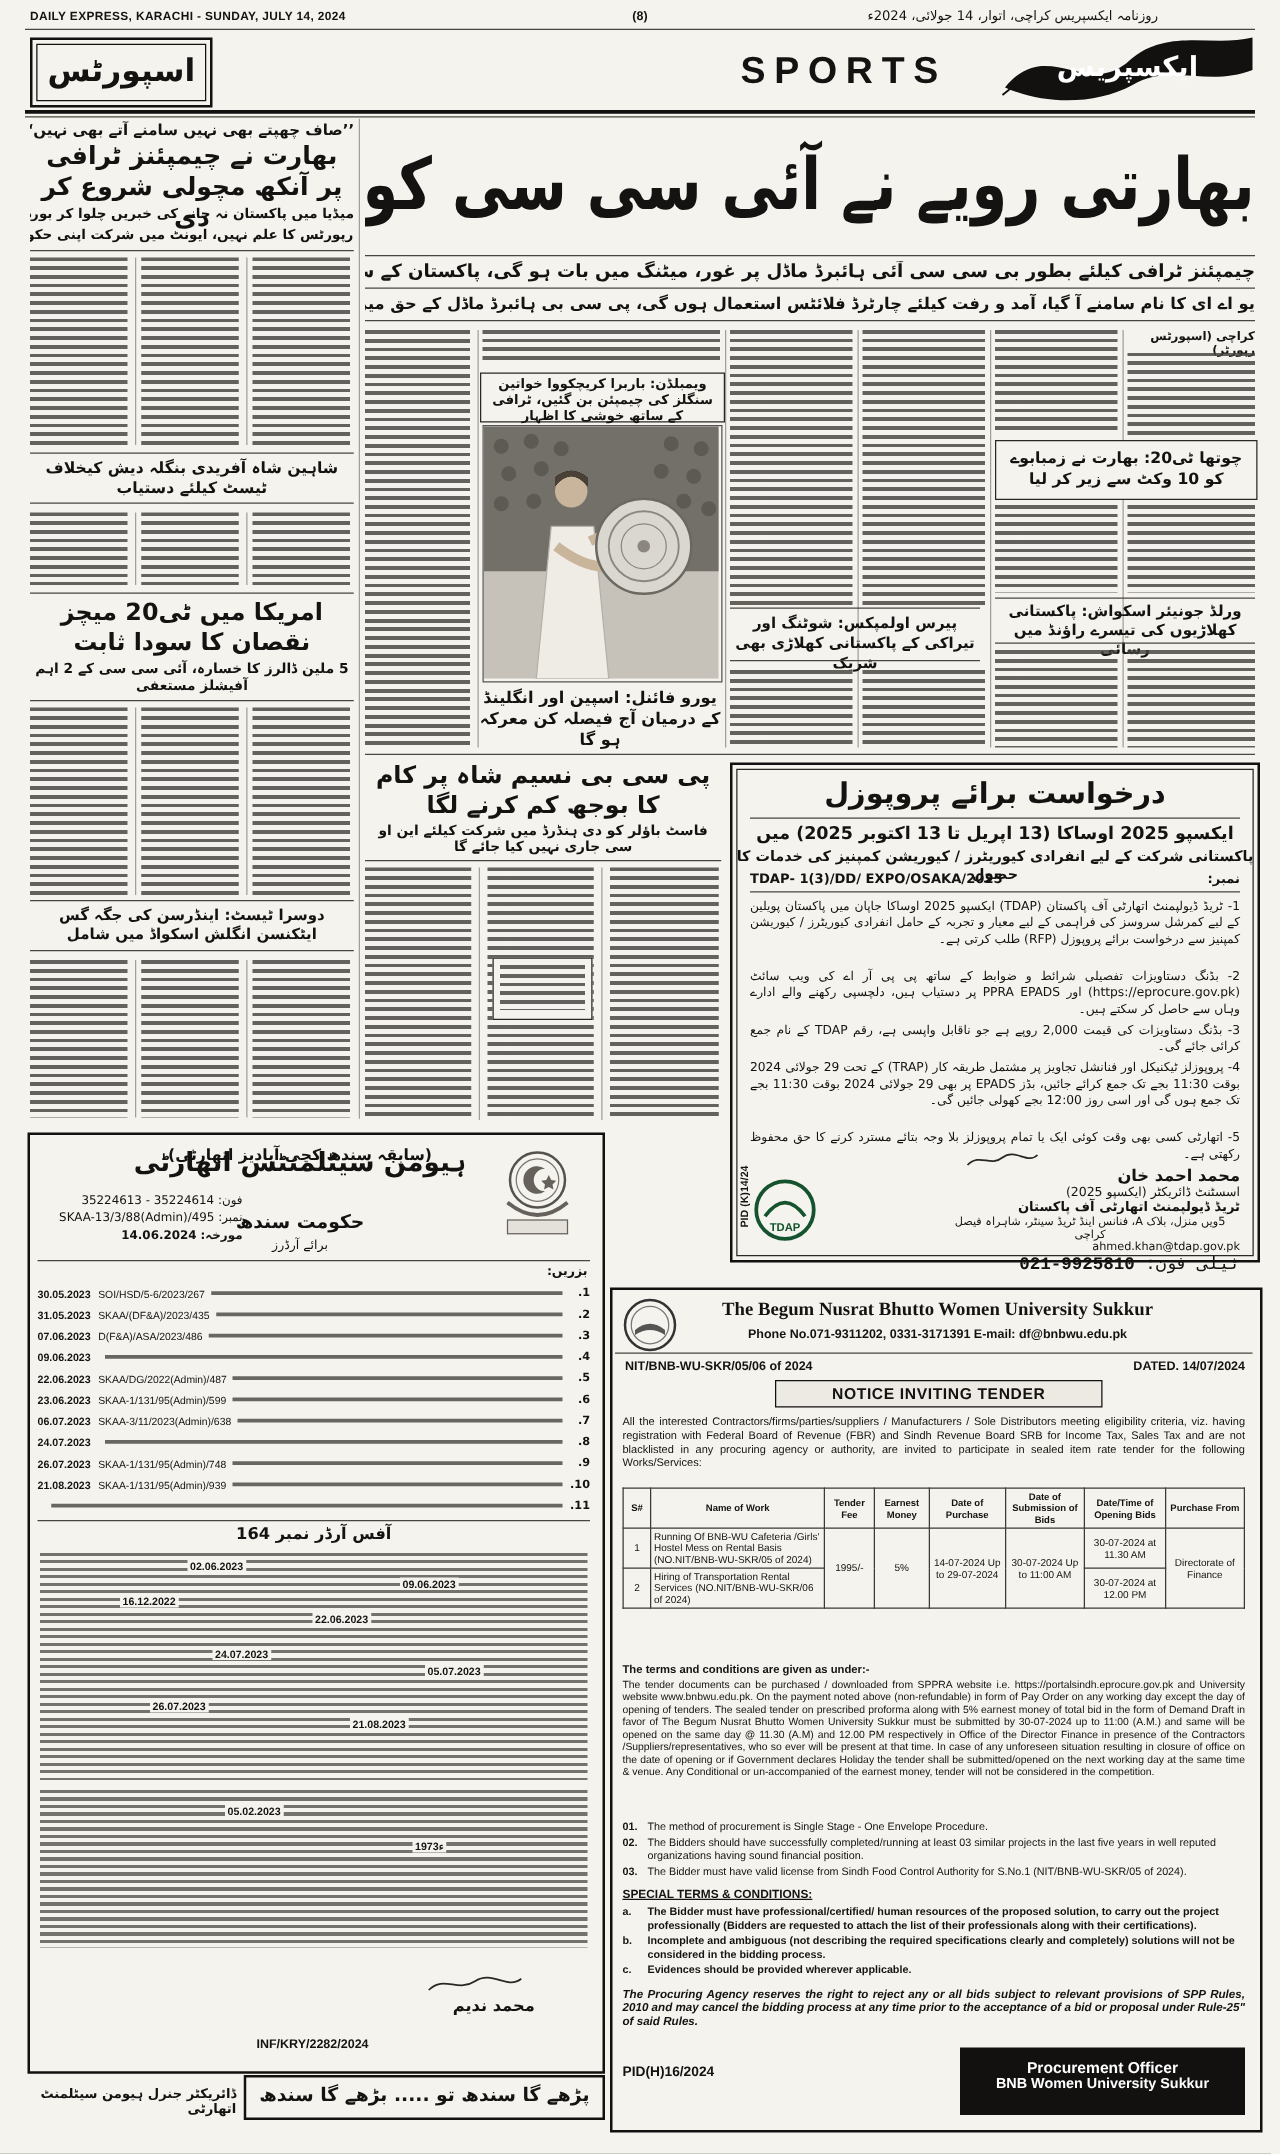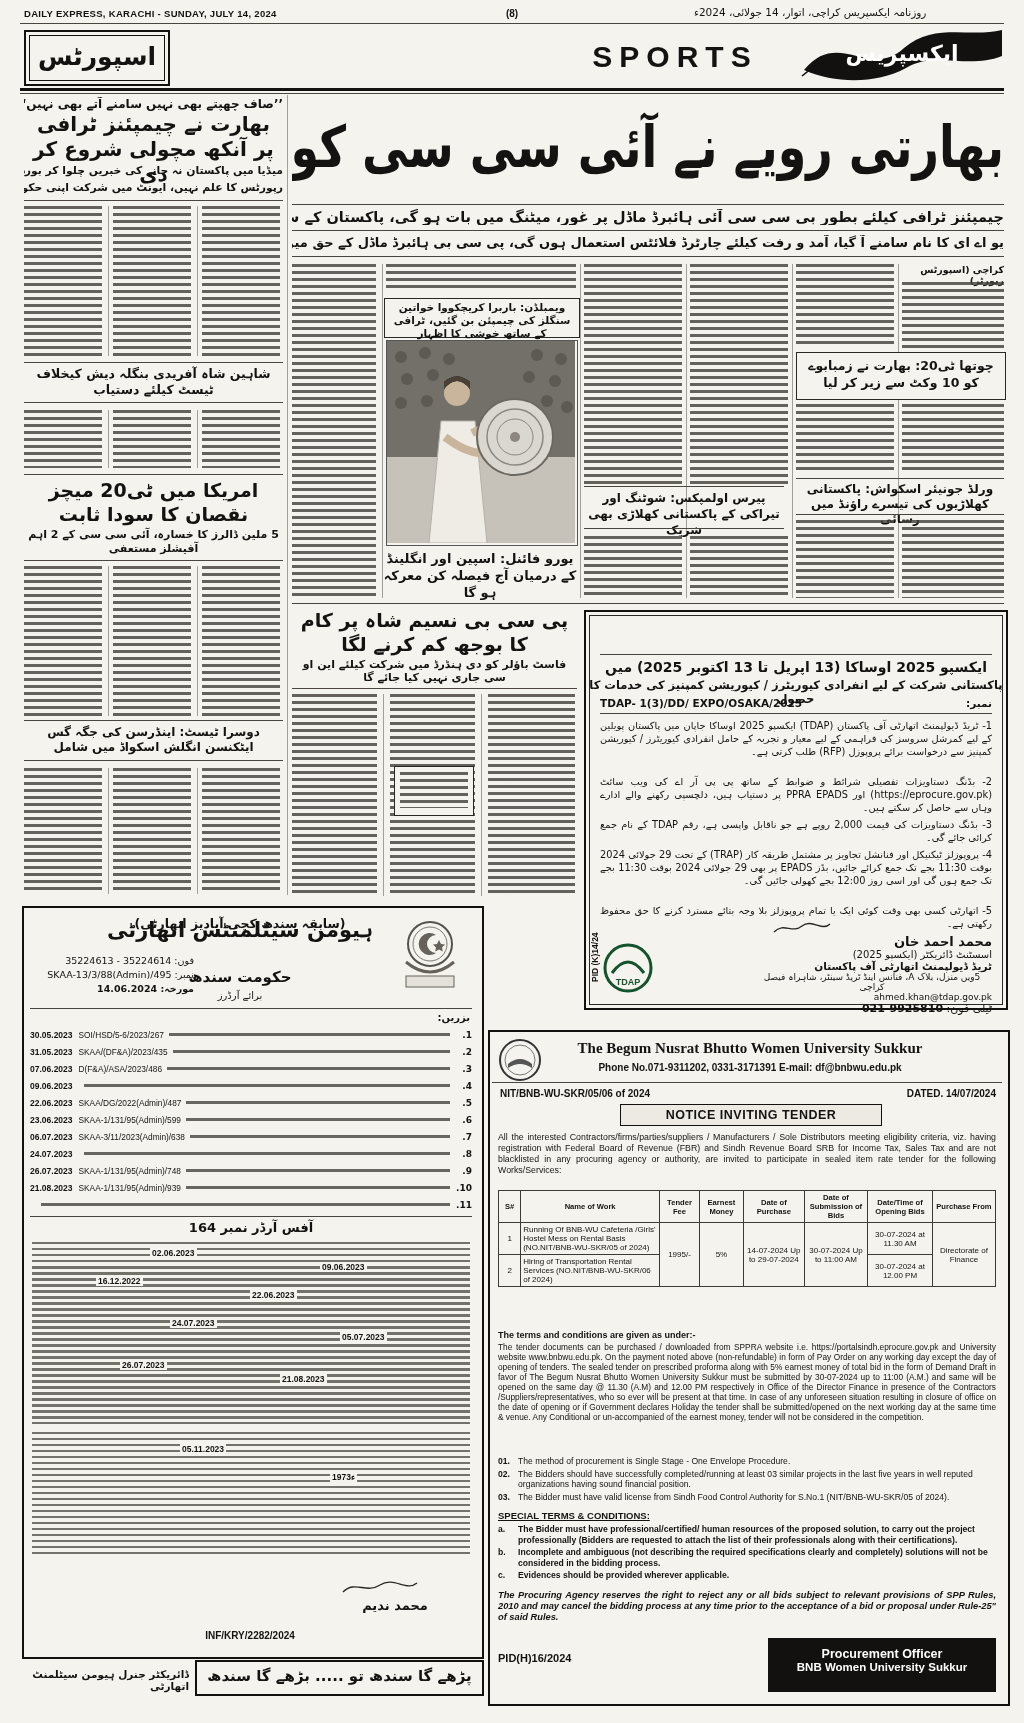--- a/index.html
+++ b/index.html
@@ -192,20 +192,21 @@
   <div class="abs tx" style="left:390px;top:694px;width:85px;height:202px;"></div>
   <div class="abs tx" style="left:488px;top:694px;width:87px;height:202px;"></div>
   <div class="abs vr" style="left:383px;top:694px;height:202px;"></div>
   <div class="abs vr" style="left:481px;top:694px;height:202px;"></div>
   <div class="abs box" style="left:394px;top:766px;width:78px;height:48px;">
     <div class="tx" style="margin:5px;height:36px;"></div>
   </div>
 
   <div class="abs box2" style="left:584px;top:610px;width:420px;height:396px;">
     <div class="abs" style="inset:3px;border:1px solid #2a2824;"></div>
+    <div class="abs urdu c b" style="left:0;top:9px;width:100%;font-size:23px;">درخواست برائے پروپوزل</div>
     <div class="abs hr" style="left:14px;top:42px;width:392px;"></div>
     <div class="abs urdu c b" style="left:0;top:47px;width:100%;font-size:14px;">ایکسپو 2025 اوساکا (13 اپریل تا 13 اکتوبر 2025) میں</div>
     <div class="abs urdu c b" style="left:0;top:66px;width:100%;font-size:11.5px;">پاکستانی شرکت کے لیے انفرادی کیوریٹرز / کیوریشن کمپنیز کی خدمات کا حصول</div>
     <div class="abs urdu b" style="left:14px;top:85px;width:392px;font-size:10.5px;display:flex;justify-content:space-between;direction:rtl;">
       <span>نمبر:</span>
       <span class="ltr">TDAP- 1(3)/DD/ EXPO/OSAKA/2025</span>
     </div>
     <div class="abs hr" style="left:14px;top:101px;width:392px;"></div>
     <div class="abs urdu just" style="left:14px;top:107px;width:392px;font-size:9.8px;line-height:13px;">1- ٹریڈ ڈیولپمنٹ اتھارٹی آف پاکستان (TDAP) ایکسپو 2025 اوساکا جاپان میں پاکستان پویلین کے لیے کمرشل سروسز کی فراہمی کے لیے معیار و تجربہ کے حامل انفرادی کیوریٹرز / کیوریشن کمپنیز سے درخواست برائے پروپوزل (RFP) طلب کرتی ہے۔</div>
     <div class="abs urdu just" style="left:14px;top:163px;width:392px;font-size:9.8px;line-height:13px;">2- بڈنگ دستاویزات تفصیلی شرائط و ضوابط کے ساتھ پی پی آر اے کی ویب سائٹ (https://eprocure.gov.pk) اور PPRA EPADS پر دستیاب ہیں، دلچسپی رکھنے والے ادارے وہاں سے حاصل کر سکتے ہیں۔</div>
@@ -214,21 +215,21 @@
     <div class="abs urdu just" style="left:14px;top:292px;width:392px;font-size:9.8px;line-height:13px;">5- اتھارٹی کسی بھی وقت کوئی ایک یا تمام پروپوزلز بلا وجہ بتائے مسترد کرنے کا حق محفوظ رکھتی ہے۔</div>
     <svg class="abs" style="left:186px;top:308px;" width="60" height="16" viewBox="0 0 60 16">
       <path d="M2,12 C12,2 20,14 30,6 C40,-2 50,12 58,4" stroke="#2a2824" stroke-width="1.4" fill="none"></path>
     </svg>
     <div class="abs urdu" style="right:14px;top:322px;width:240px;text-align:right;">
       <div class="b" style="font-size:13px;">محمد احمد خان</div>
       <div style="font-size:10px;">اسسٹنٹ ڈائریکٹر (ایکسپو 2025)</div>
       <div class="b" style="font-size:10.5px;">ٹریڈ ڈیولپمنٹ اتھارٹی آف پاکستان</div>
       <div style="font-size:9px;text-align:center;">5ویں منزل، بلاک A، فنانس اینڈ ٹریڈ سینٹر، شاہراہ فیصل کراچی</div>
       <div class="ltr" style="font-size:9px;text-align:right;">ahmed.khan@tdap.gov.pk</div>
-      <div style="font-size:11px;">
+      <div style="font-size:14px;font-family:Liberation Mono, monospace;">
         <span>ٹیلی فون:</span>
         <span class="ltr b">021-9925810</span>
       </div>
     </div>
     <svg class="abs" style="left:16px;top:330px;" width="52" height="52" viewBox="0 0 52 52">
       <circle cx="26" cy="26" r="23" fill="none" stroke="#14532d" stroke-width="3"></circle>
       <path d="M10,31 q16,-22 32,0" fill="none" stroke="#14532d" stroke-width="3"></path>
       <text x="26" y="43" font-size="9" text-anchor="middle" fill="#14532d" font-weight="bold">TDAP</text>
     </svg>
     <div class="abs vtext b" style="left:4px;top:250px;height:120px;font-size:8.5px;">PID (K)14/24</div>
@@ -330,21 +331,21 @@
   <div class="abs tx2" style="left:32px;top:1242px;width:438px;height:182px;"></div>
   <div class="abs tx2" style="left:32px;top:1432px;width:438px;height:126px;"></div>
   <span class="datechip" style="left:150px;top:1248px;">02.06.2023</span>
   <span class="datechip" style="left:320px;top:1262px;">09.06.2023</span>
   <span class="datechip" style="left:96px;top:1276px;">16.12.2022</span>
   <span class="datechip" style="left:250px;top:1290px;">22.06.2023</span>
   <span class="datechip" style="left:170px;top:1318px;">24.07.2023</span>
   <span class="datechip" style="left:340px;top:1332px;">05.07.2023</span>
   <span class="datechip" style="left:120px;top:1360px;">26.07.2023</span>
   <span class="datechip" style="left:280px;top:1374px;">21.08.2023</span>
-  <span class="datechip" style="left:180px;top:1444px;">05.11.2023</span>
+  <span class="datechip" style="left:180px;top:1444px;">05.02.2023</span>
   <span class="datechip" style="left:330px;top:1472px;">1973ء</span>
 
   <svg class="abs" style="left:340px;top:1578px;" width="80" height="18" viewBox="0 0 80 18">
     <path d="M3,14 C15,2 26,16 40,7 C54,-2 66,14 77,5" stroke="#2a2824" stroke-width="1.4" fill="none"></path>
   </svg>
   <div class="abs urdu c b" style="left:330px;top:1598px;width:130px;font-size:13px;">محمد ندیم</div>
   <div class="abs c b ltr" style="left:150px;top:1630px;width:200px;font-size:10px;">INF/KRY/2282/2024</div>
 
   <div class="abs urdu b" style="left:24px;top:1668px;width:165px;font-size:10.5px;text-align:right;">ڈائریکٹر جنرل ہیومن سیٹلمنٹ اتھارٹی</div>
   <div class="abs" style="left:195px;top:1660px;width:285px;height:32px;border:2px solid #121110;">

